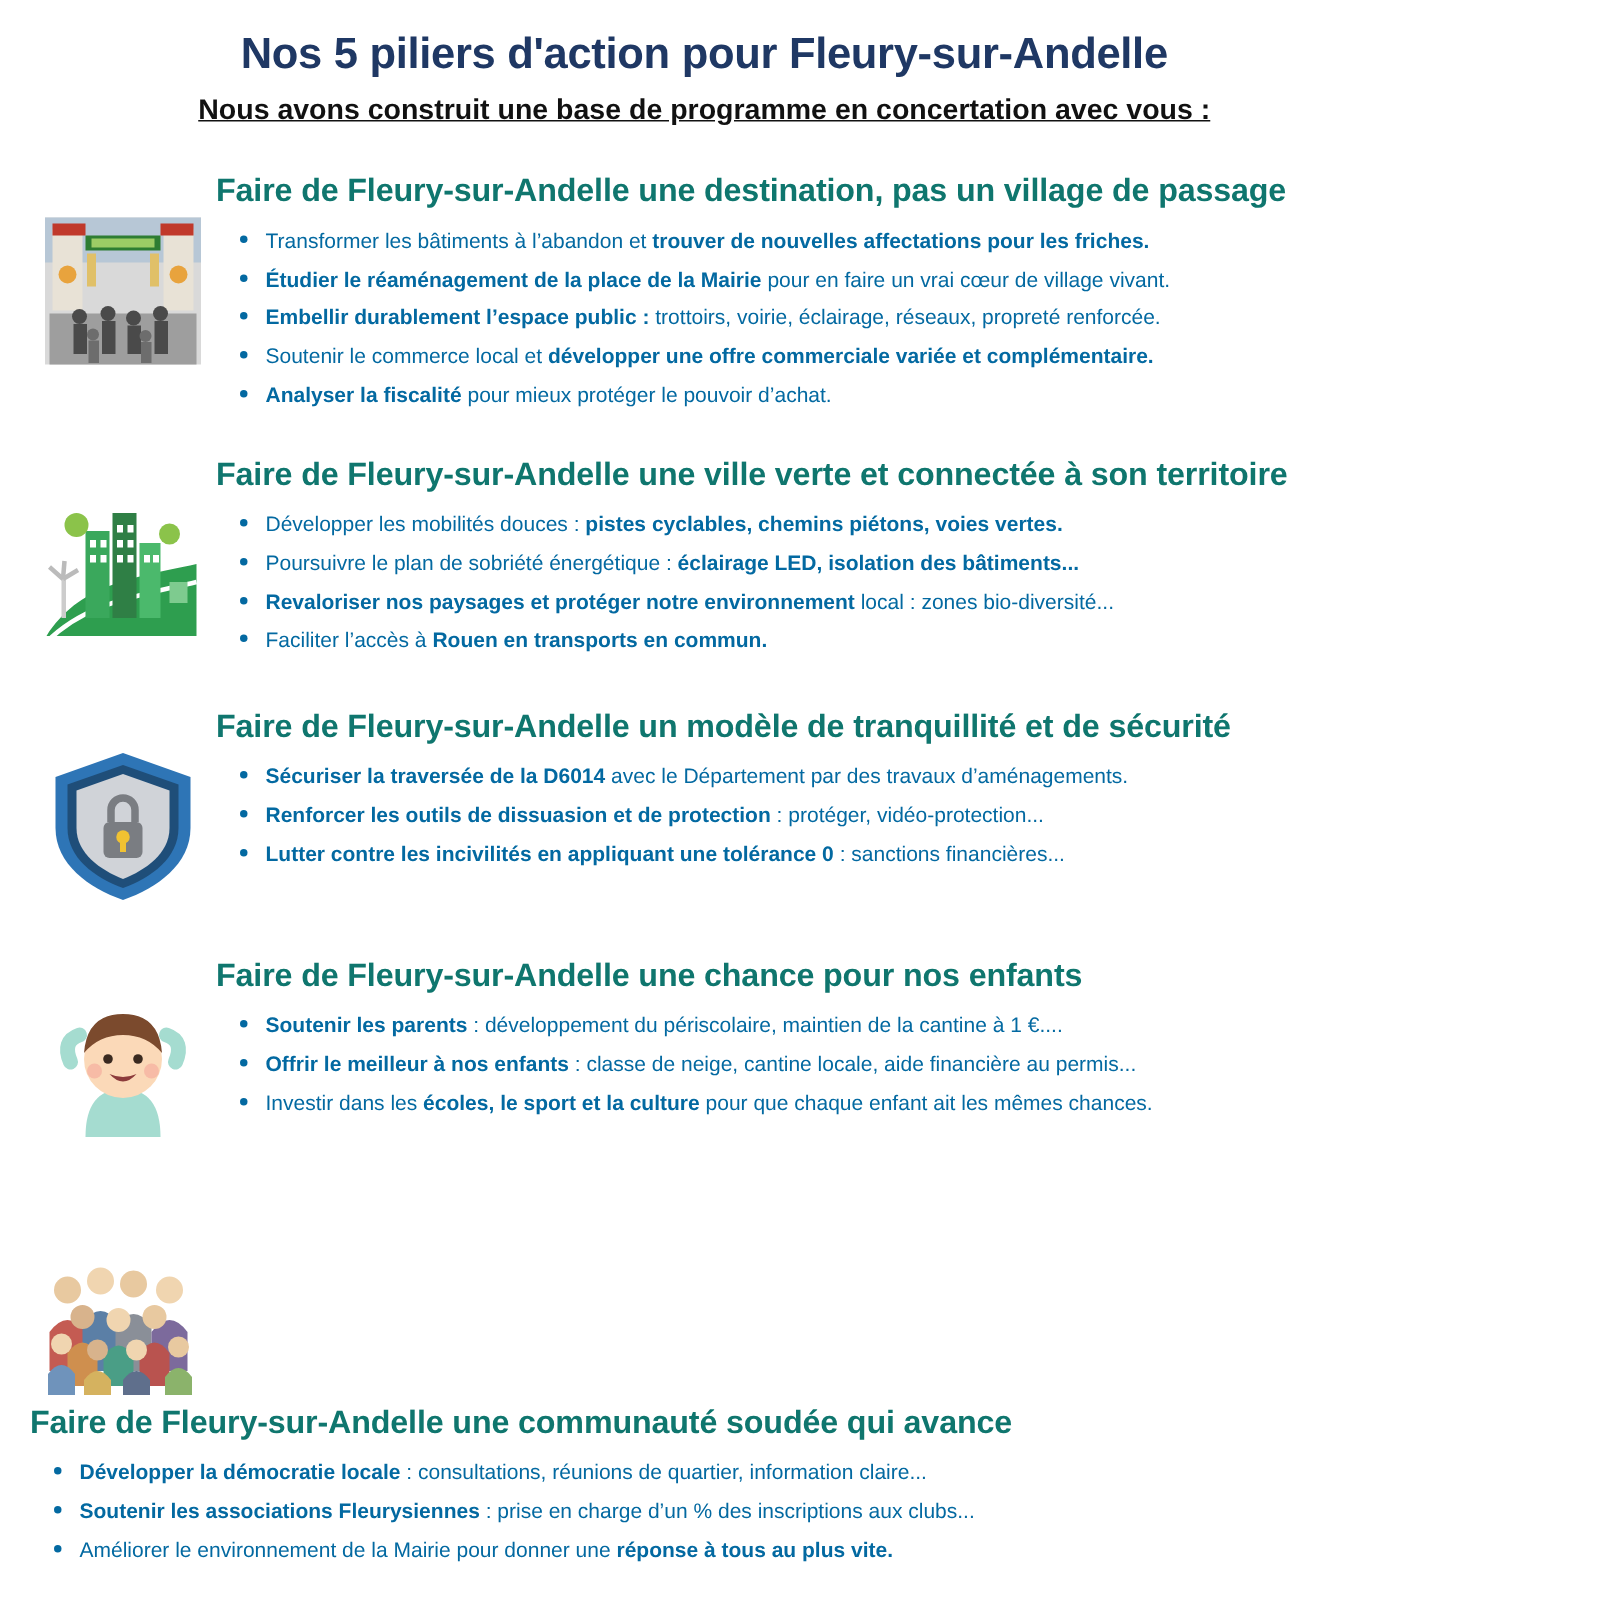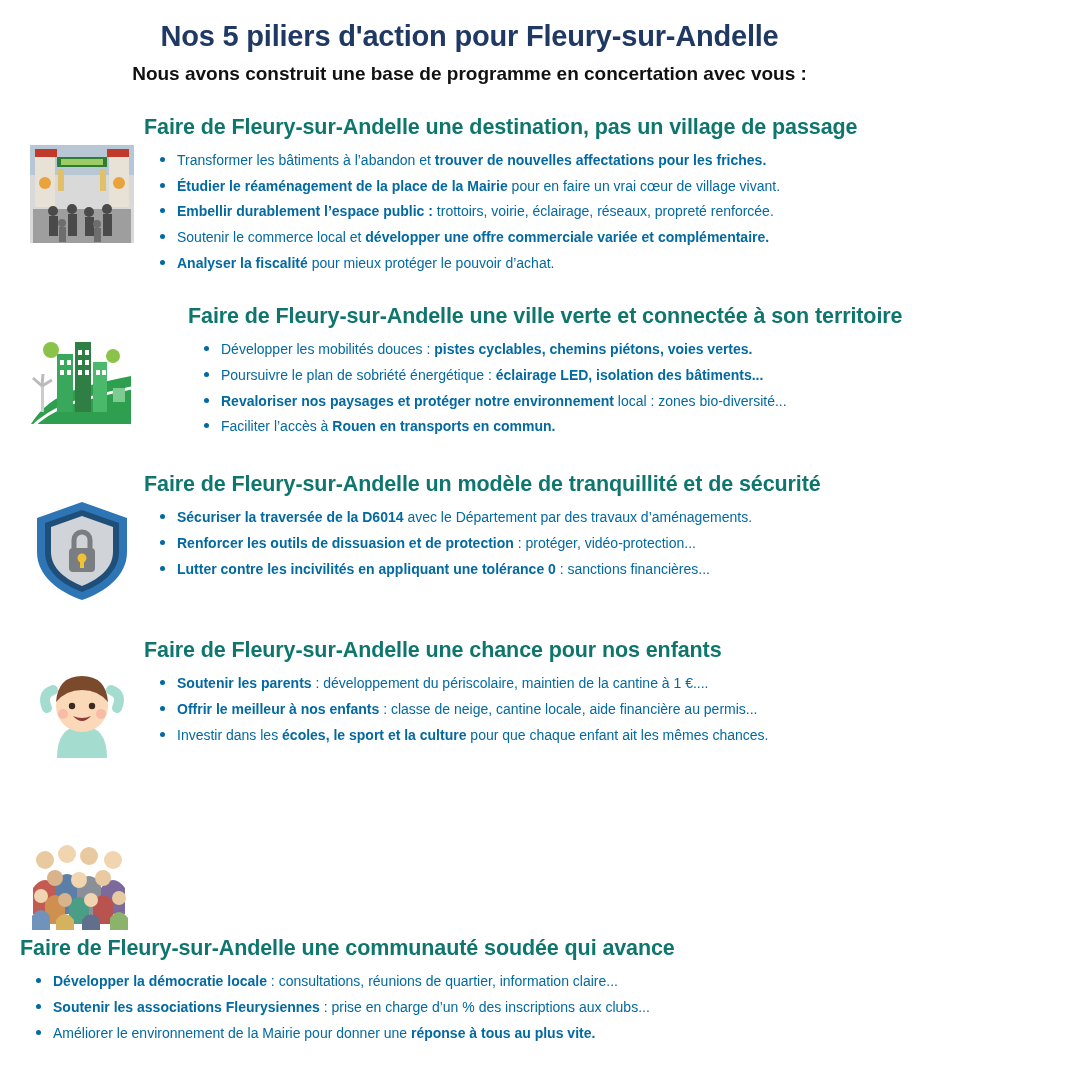--- a/index.html
+++ b/index.html
@@ -28,20 +28,21 @@
     font-weight: bold;
     letter-spacing: -0.2px;
     margin: 6px 0 0 0;
   }
   .sub-title {
     text-align: center;
     color: #111111;
     font-size: 19px;
     font-weight: bold;
     margin: 10px 0 0 0;
+    text-decoration: underline;
   }
   .pillars {
     margin-top: 30px;
   }
   .pillar {
     display: flex;
     align-items: flex-start;
     margin-bottom: 14px;
   }
   .pillar-icon {
@@ -73,21 +74,21 @@
     line-height: 1.62;
     color: #0369a1;
   }
   ul.points li::marker {
     font-size: 17px;
   }
   b { font-weight: bold; }
 
   
   .pillar.p1 { margin-bottom: 30px; }
-  .pillar.p2 { margin-bottom: 30px; gap: 44px; }
+  .pillar.p2 { margin-bottom: 30px; }
   .pillar.p3 { margin-bottom: 32px; margin-top: 34px; }
   .pillar.p4 { margin-bottom: 30px; }
   .pillar.p5 { margin-bottom: 0; flex-direction: column; }
 
   .icon-box { width: 110px; height: 110px; position: relative; }
 </style>
 </head>
 <body>
 
 <div class="page">

